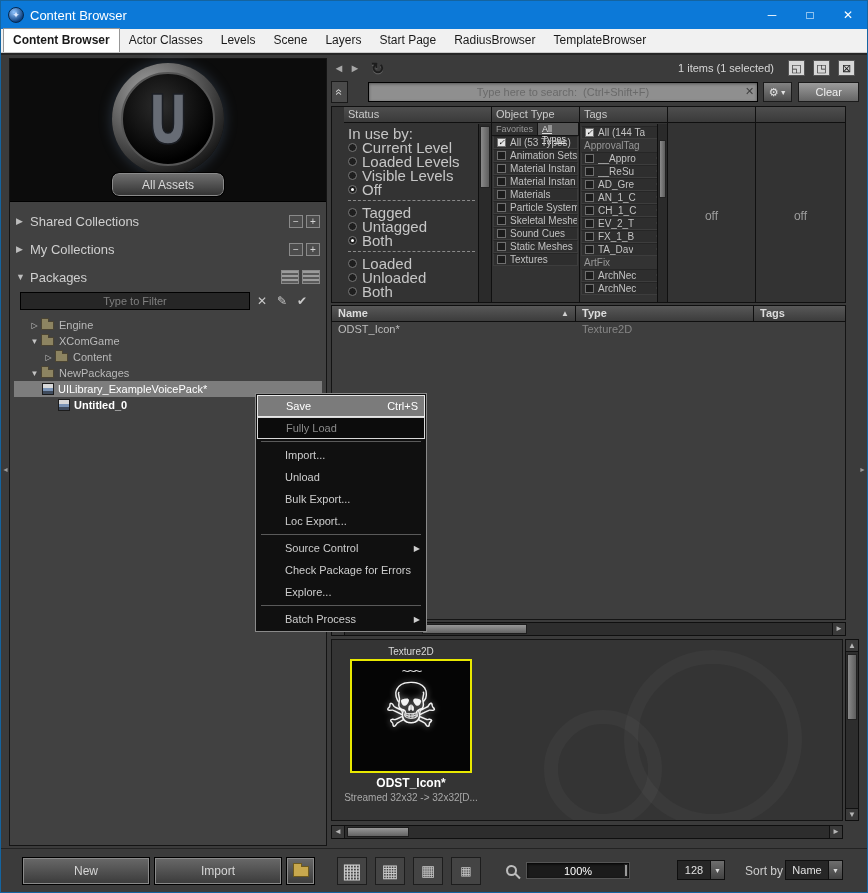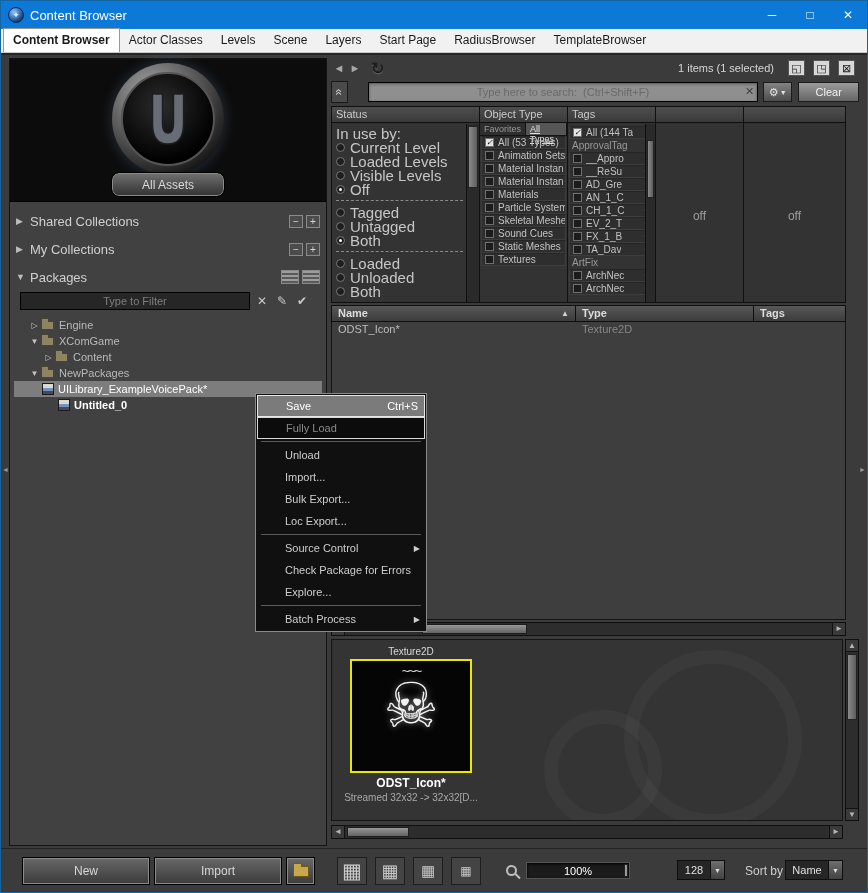--- a/index.html
+++ b/index.html
@@ -65,21 +65,21 @@
   .collapse-btn { width:17px; height:22px; background:#4a4a4a; border:1px solid #191919; color:#cfcfcf; display:flex; align-items:center; justify-content:center; }
   .collapse-btn span { display:inline-block; transform:rotate(90deg); font-size:12px; }
   .search-wrap { position:relative; margin-left:20px; width:400px; height:20px; }
   .search-input { width:100%; height:100%; background:#8f8f8f; border:1px solid #000; box-shadow:inset 0 1px 3px #555; color:#5c5c5c; font-size:11px; text-align:center; font-family:"Liberation Sans",sans-serif; }
   .search-input::placeholder { color:#6a6a6a; }
   .search-x { position:absolute; right:4px; top:3px; color:#3f3f3f; font-size:11px; }
   .tools-btn { margin-left:5px; width:30px; height:20px; background:linear-gradient(180deg,#828282,#4d4d4d); border:1px solid #1b1b1b; color:#e2e2e2; font-size:11px; display:flex; align-items:center; justify-content:center; gap:1px; }
   .tools-btn .dd { font-size:7px; }
   .clear-btn { margin-left:6px; width:62px; height:20px; background:linear-gradient(180deg,#9b9b9b,#656565); border:1px solid #1b1b1b; color:#efefef; font-size:11px; display:flex; align-items:center; justify-content:center; }
   
-  .filters { position:absolute; left:0; top:51px; width:515px; height:197px; background:#333; border:1px solid #101010; display:flex; }
+  .filters { position:absolute; left:0; top:51px; width:515px; height:197px; background:#333; border:1px solid #101010; display:flex;padding-left:12px; }
   .fcol { height:100%; border-right:1px solid #101010; position:relative; overflow:hidden; }
   .fcol-status{width:148px}.fcol-type{width:88px}.fcol-tags{width:88px}.fcol-4{width:88px}.fcol-5{flex:1;border-right:none}
   .fhead { height:16px; background:linear-gradient(180deg,#4e4e4e,#3a3a3a); border-bottom:1px solid #0f0f0f; color:#c9c9c9; font-size:11px; padding:1px 0 0 4px; }
   .status-body { padding:3px 14px 0 4px; }
   .srow { height:14px; display:flex; align-items:center; font-size:15px; color:#c6c6c6; }
   .radio { width:9px; height:9px; border-radius:50%; background:#1e1e1e; border:1px solid #777; margin-right:5px; position:relative; flex:none; }
   .radio.on::after { content:""; position:absolute; left:2px; top:2px; width:3px; height:3px; border-radius:50%; background:#fff; }
   .dash { border-top:1px dashed #8a8a8a; margin:4px 2px 4px 0; }
   .vscroll { position:absolute; top:17px; bottom:0; right:0; width:13px; background:#2a2a2a; border-left:1px solid #0f0f0f; }
   .vthumb { position:absolute; left:1px; right:1px; background:linear-gradient(90deg,#8a8a8a,#5d5d5d); border:1px solid #222; }
@@ -514,24 +514,24 @@
     <div class="menu">
       <div class="mi hl">
         <span>Save</span>
         <span class="mshort">Ctrl+S</span>
       </div>
       <div class="mi outlined">
         <span>Fully Load</span>
       </div>
       <div class="msep"></div>
       <div class="mi">
+          <span>Import...</span>
+        </div>
+      <div class="mi">
           <span>Unload</span>
-        </div>
-      <div class="mi">
-          <span>Import...</span>
         </div>
       <div class="mi">
           <span>Bulk Export...</span>
         </div>
       <div class="mi">
           <span>Loc Export...</span>
         </div>
       <div class="msep"></div>
       <div class="mi">
         <span>Source Control</span>

